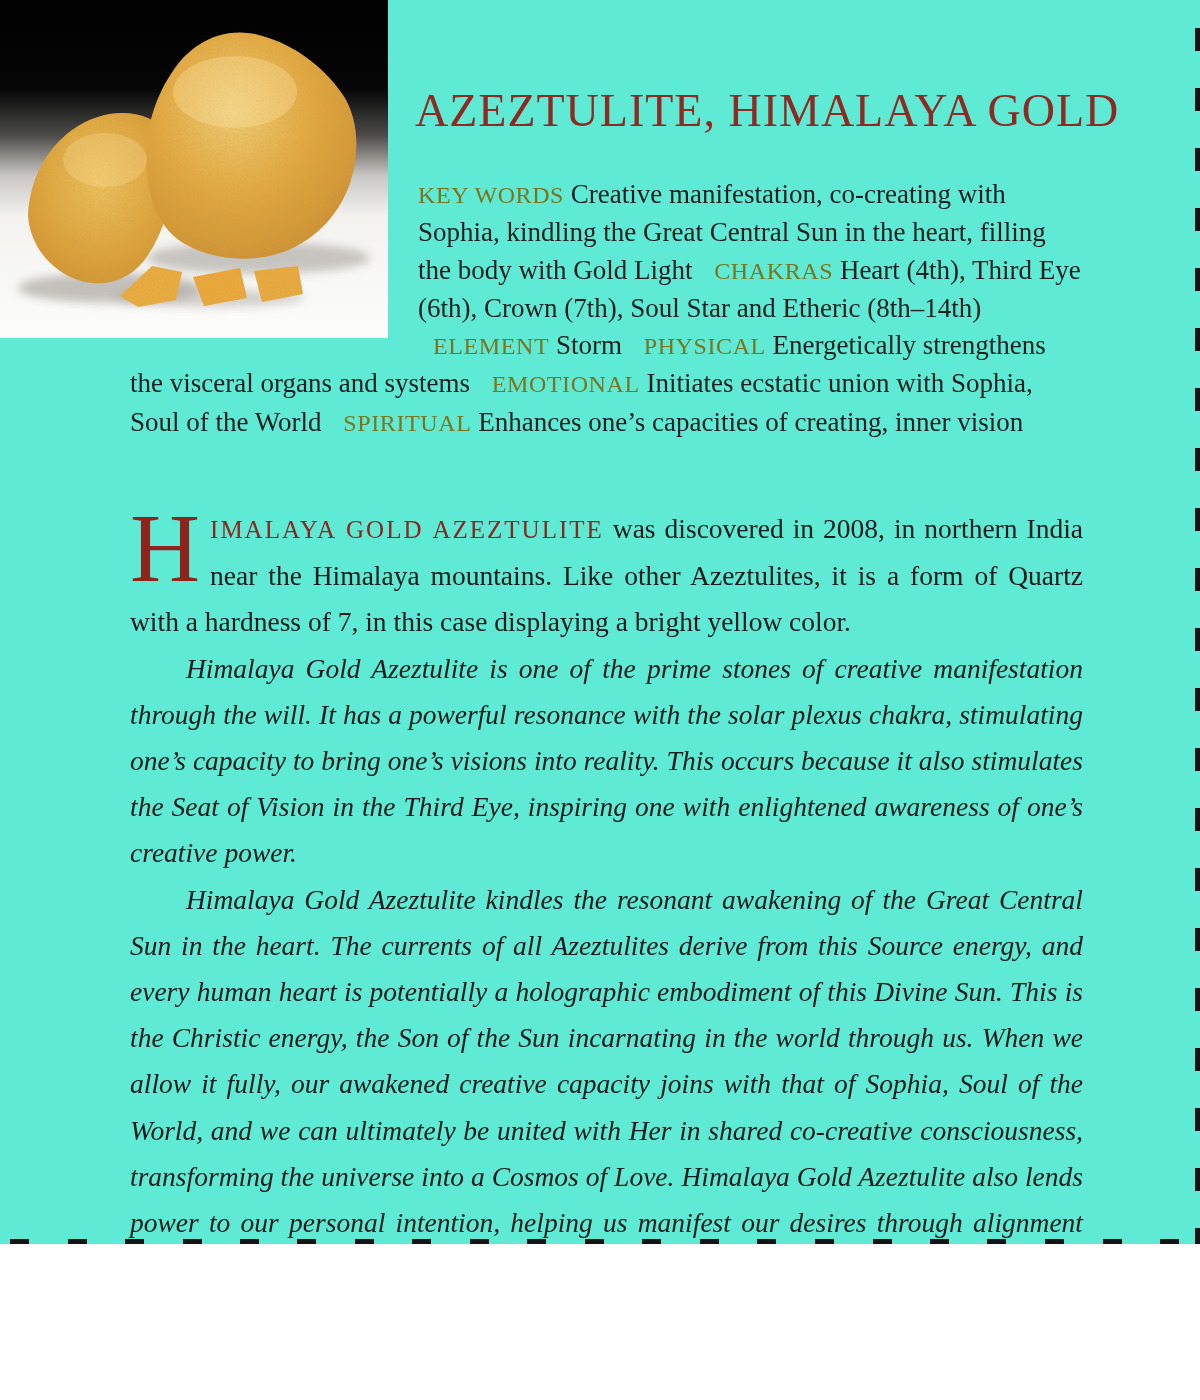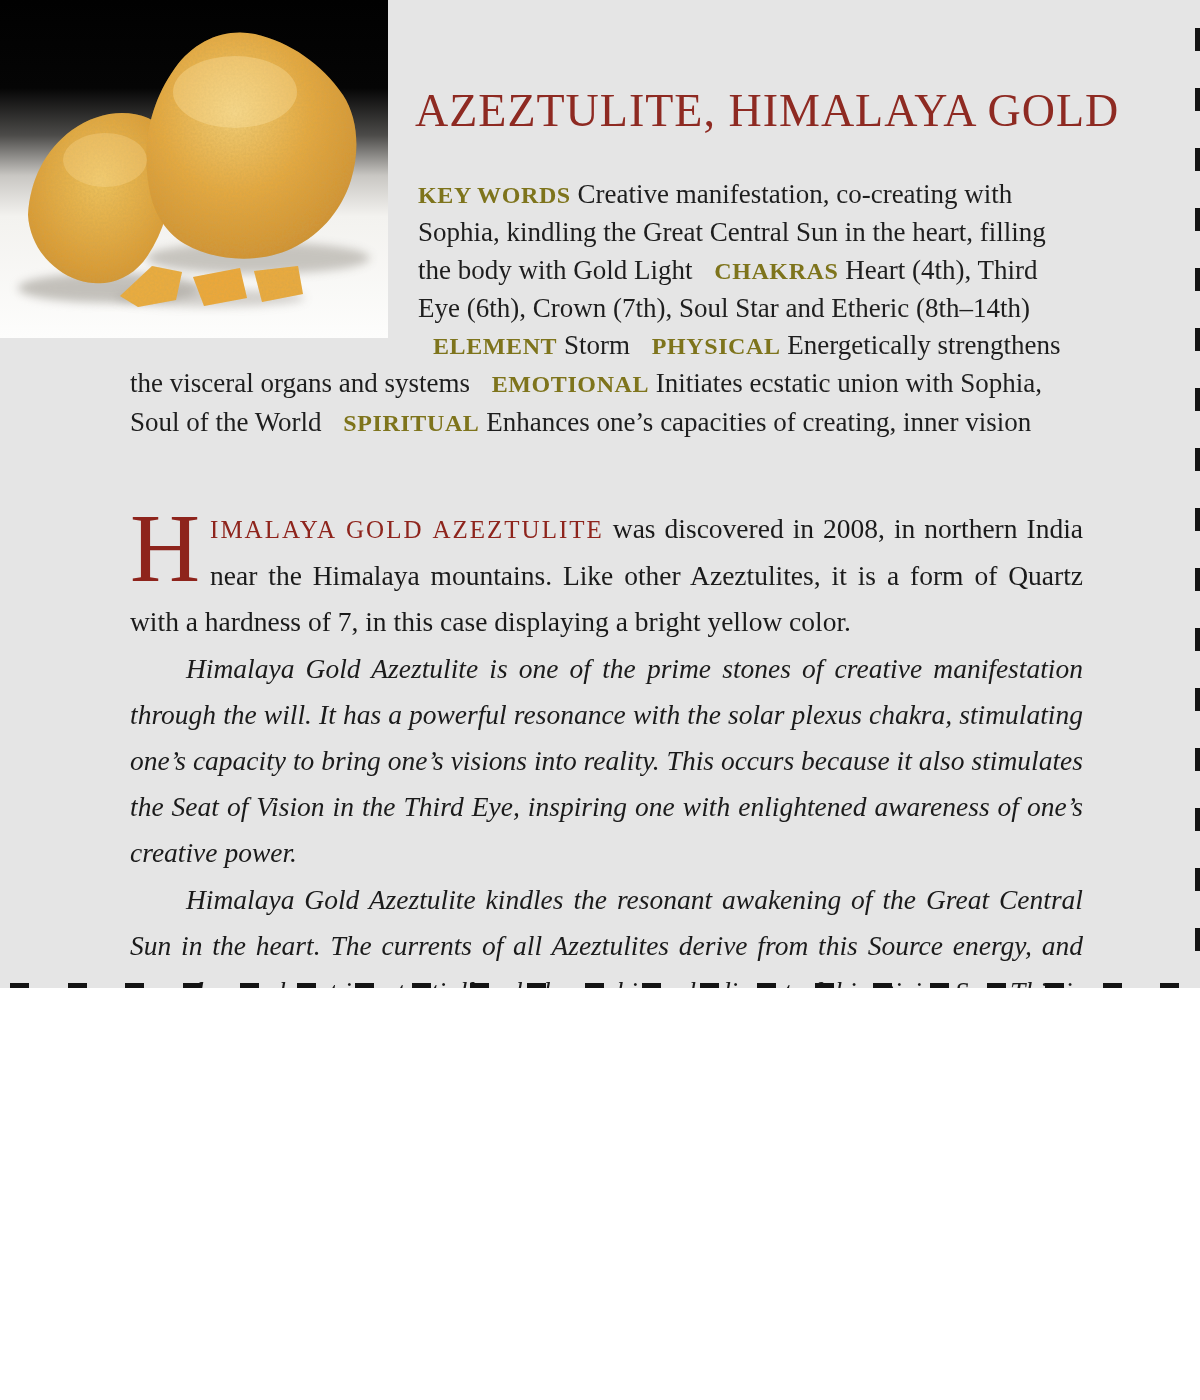--- a/index.html
+++ b/index.html
@@ -1,32 +1,32 @@
 <!DOCTYPE html>
 <html><head>
 <meta charset="utf-8">
 <style>
   html, body { margin: 0; padding: 0; background: #ffffff; }
   .page {
-    position: relative; width: 1200px; height: 988px;
-    background: #e5e5e5; overflow: hidden;
+    position: relative; width: 1200px; height: 1244px;
+    background: #5eead4; overflow: hidden;
     font-family: "Liberation Serif", "DejaVu Serif", serif;
   }
   .photo { position: absolute; left: 0; top: 0; width: 388px; height: 338px; }
   .title {
     position: absolute; left: 415px; top: 84px; width: 668px; margin: 0;
     text-align: center; font-size: 46px; font-weight: 400; letter-spacing: 1px;
     color: #8e2a22; white-space: nowrap;
   }
   .attrs {
     position: absolute; left: 130px; top: 176px; width: 955px;
     font-size: 27px; line-height: 37.3px; color: #1e1e1e; text-align: left;
   }
   .attrs .spacer { float: left; width: 288px; height: 187px; }
-  .attr-label { color: #7e741c; font-weight: 700; font-size: 24px; letter-spacing: 0.6px; }
+  .attr-label { color: #7e741c; font-weight: 400; font-size: 24px; letter-spacing: 0.6px; }
   .attr-label.gap { padding-left: 15px; }
   .body {
     position: absolute; left: 130px; top: 506px; width: 953px;
     font-size: 27.5px; line-height: 46.2px; color: #1b1b1b; text-align: justify;
   }
   .body p { margin: 0; }
   .body p + p { text-indent: 56px; font-style: italic; }
   .dropcap { float: left; font-size: 97px; line-height: 74px; color: #8e241c; margin: 6px 10px 0 0; }
   .lead-caps { color: #8e241c; font-size: 25px; letter-spacing: 2px; margin-top: 8px; }
   .pagenum {

